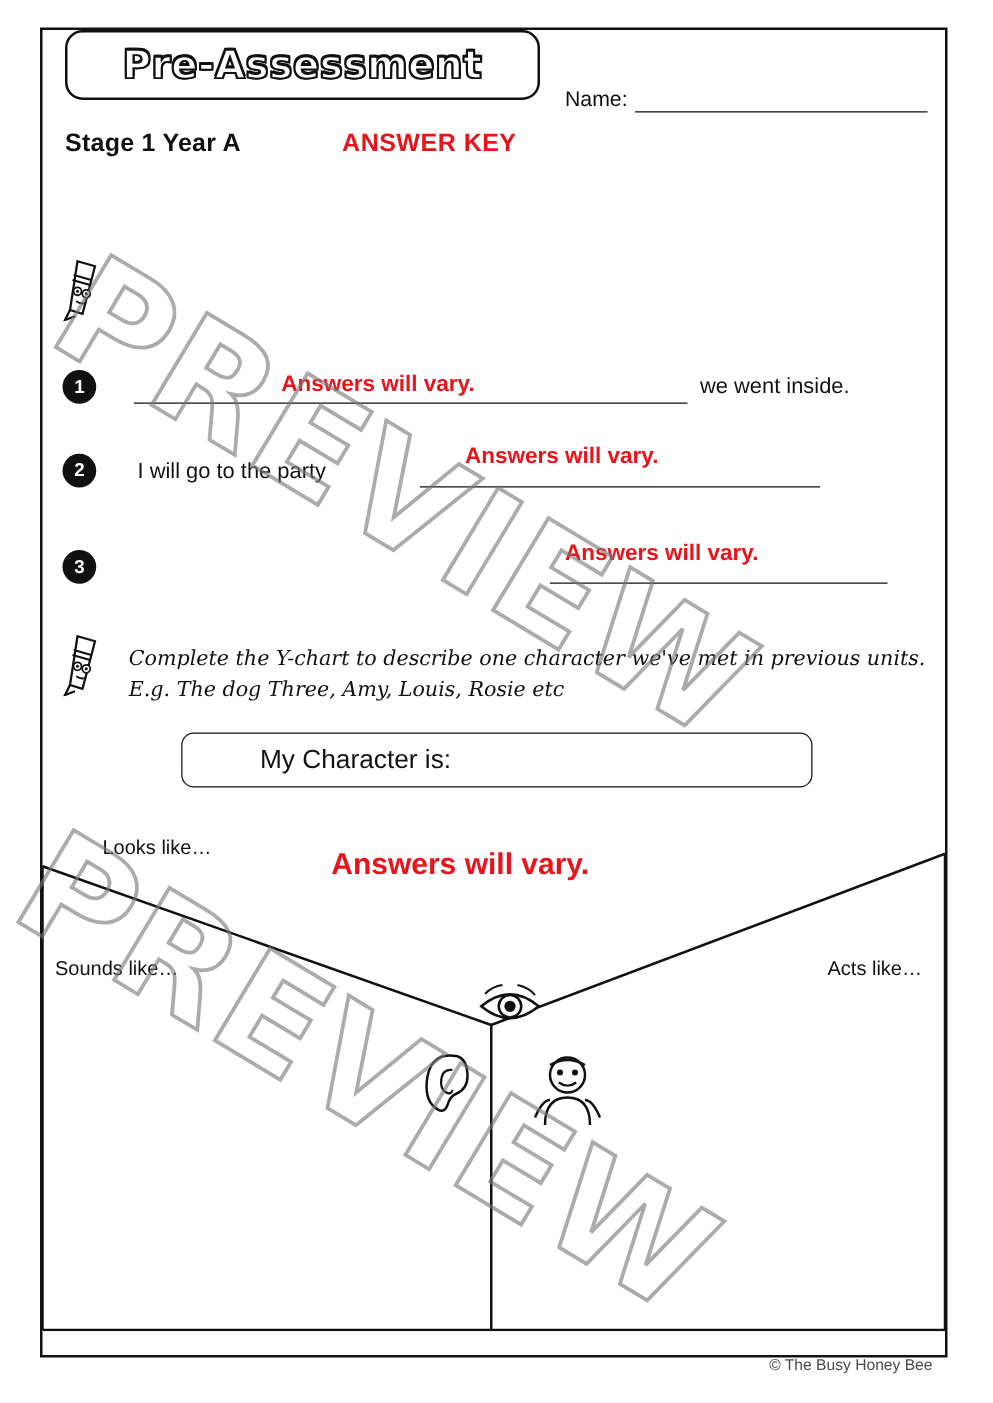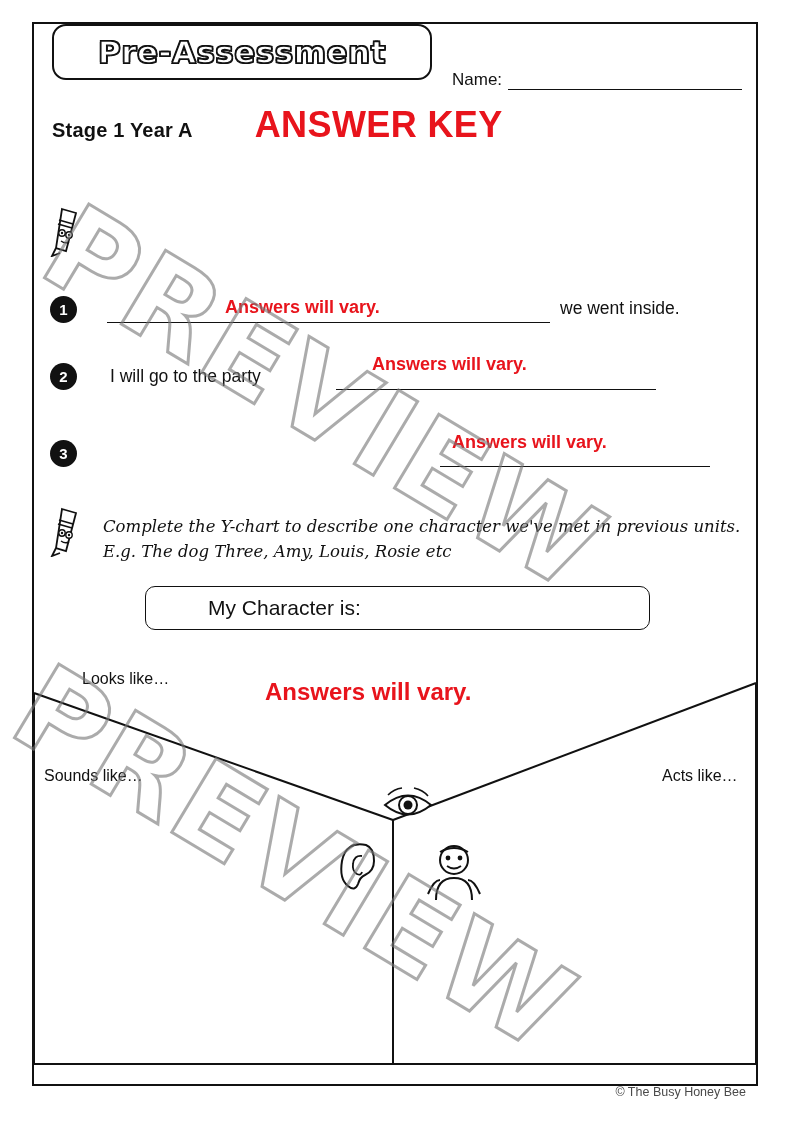--- a/index.html
+++ b/index.html
@@ -90,32 +90,32 @@
   .heading-block {
     position: absolute;
     left: 52px;
     top: 104px;
     width: 690px;
     z-index: 5;
   }
   .line-stage {
     display: flex;
     align-items: baseline;
-    gap: 62px;
+    gap: 81px;
   }
   .stage-text {
     font-family: "Liberation Sans", sans-serif;
     font-size: 20px;
     font-weight: 700;
     color: #111;
     letter-spacing: 0.2px;
   }
   .answer-key {
     font-family: "Liberation Sans", sans-serif;
-    font-size: 36px;
+    font-size: 20px;
     font-weight: 700;
     color: #e8141c;
     letter-spacing: 0.4px;
   }
   .unit-text {
     margin-top: 8px;
     font-family: "Liberation Sans", sans-serif;
     font-size: 20px;
     font-weight: 700;
     color: #111;

